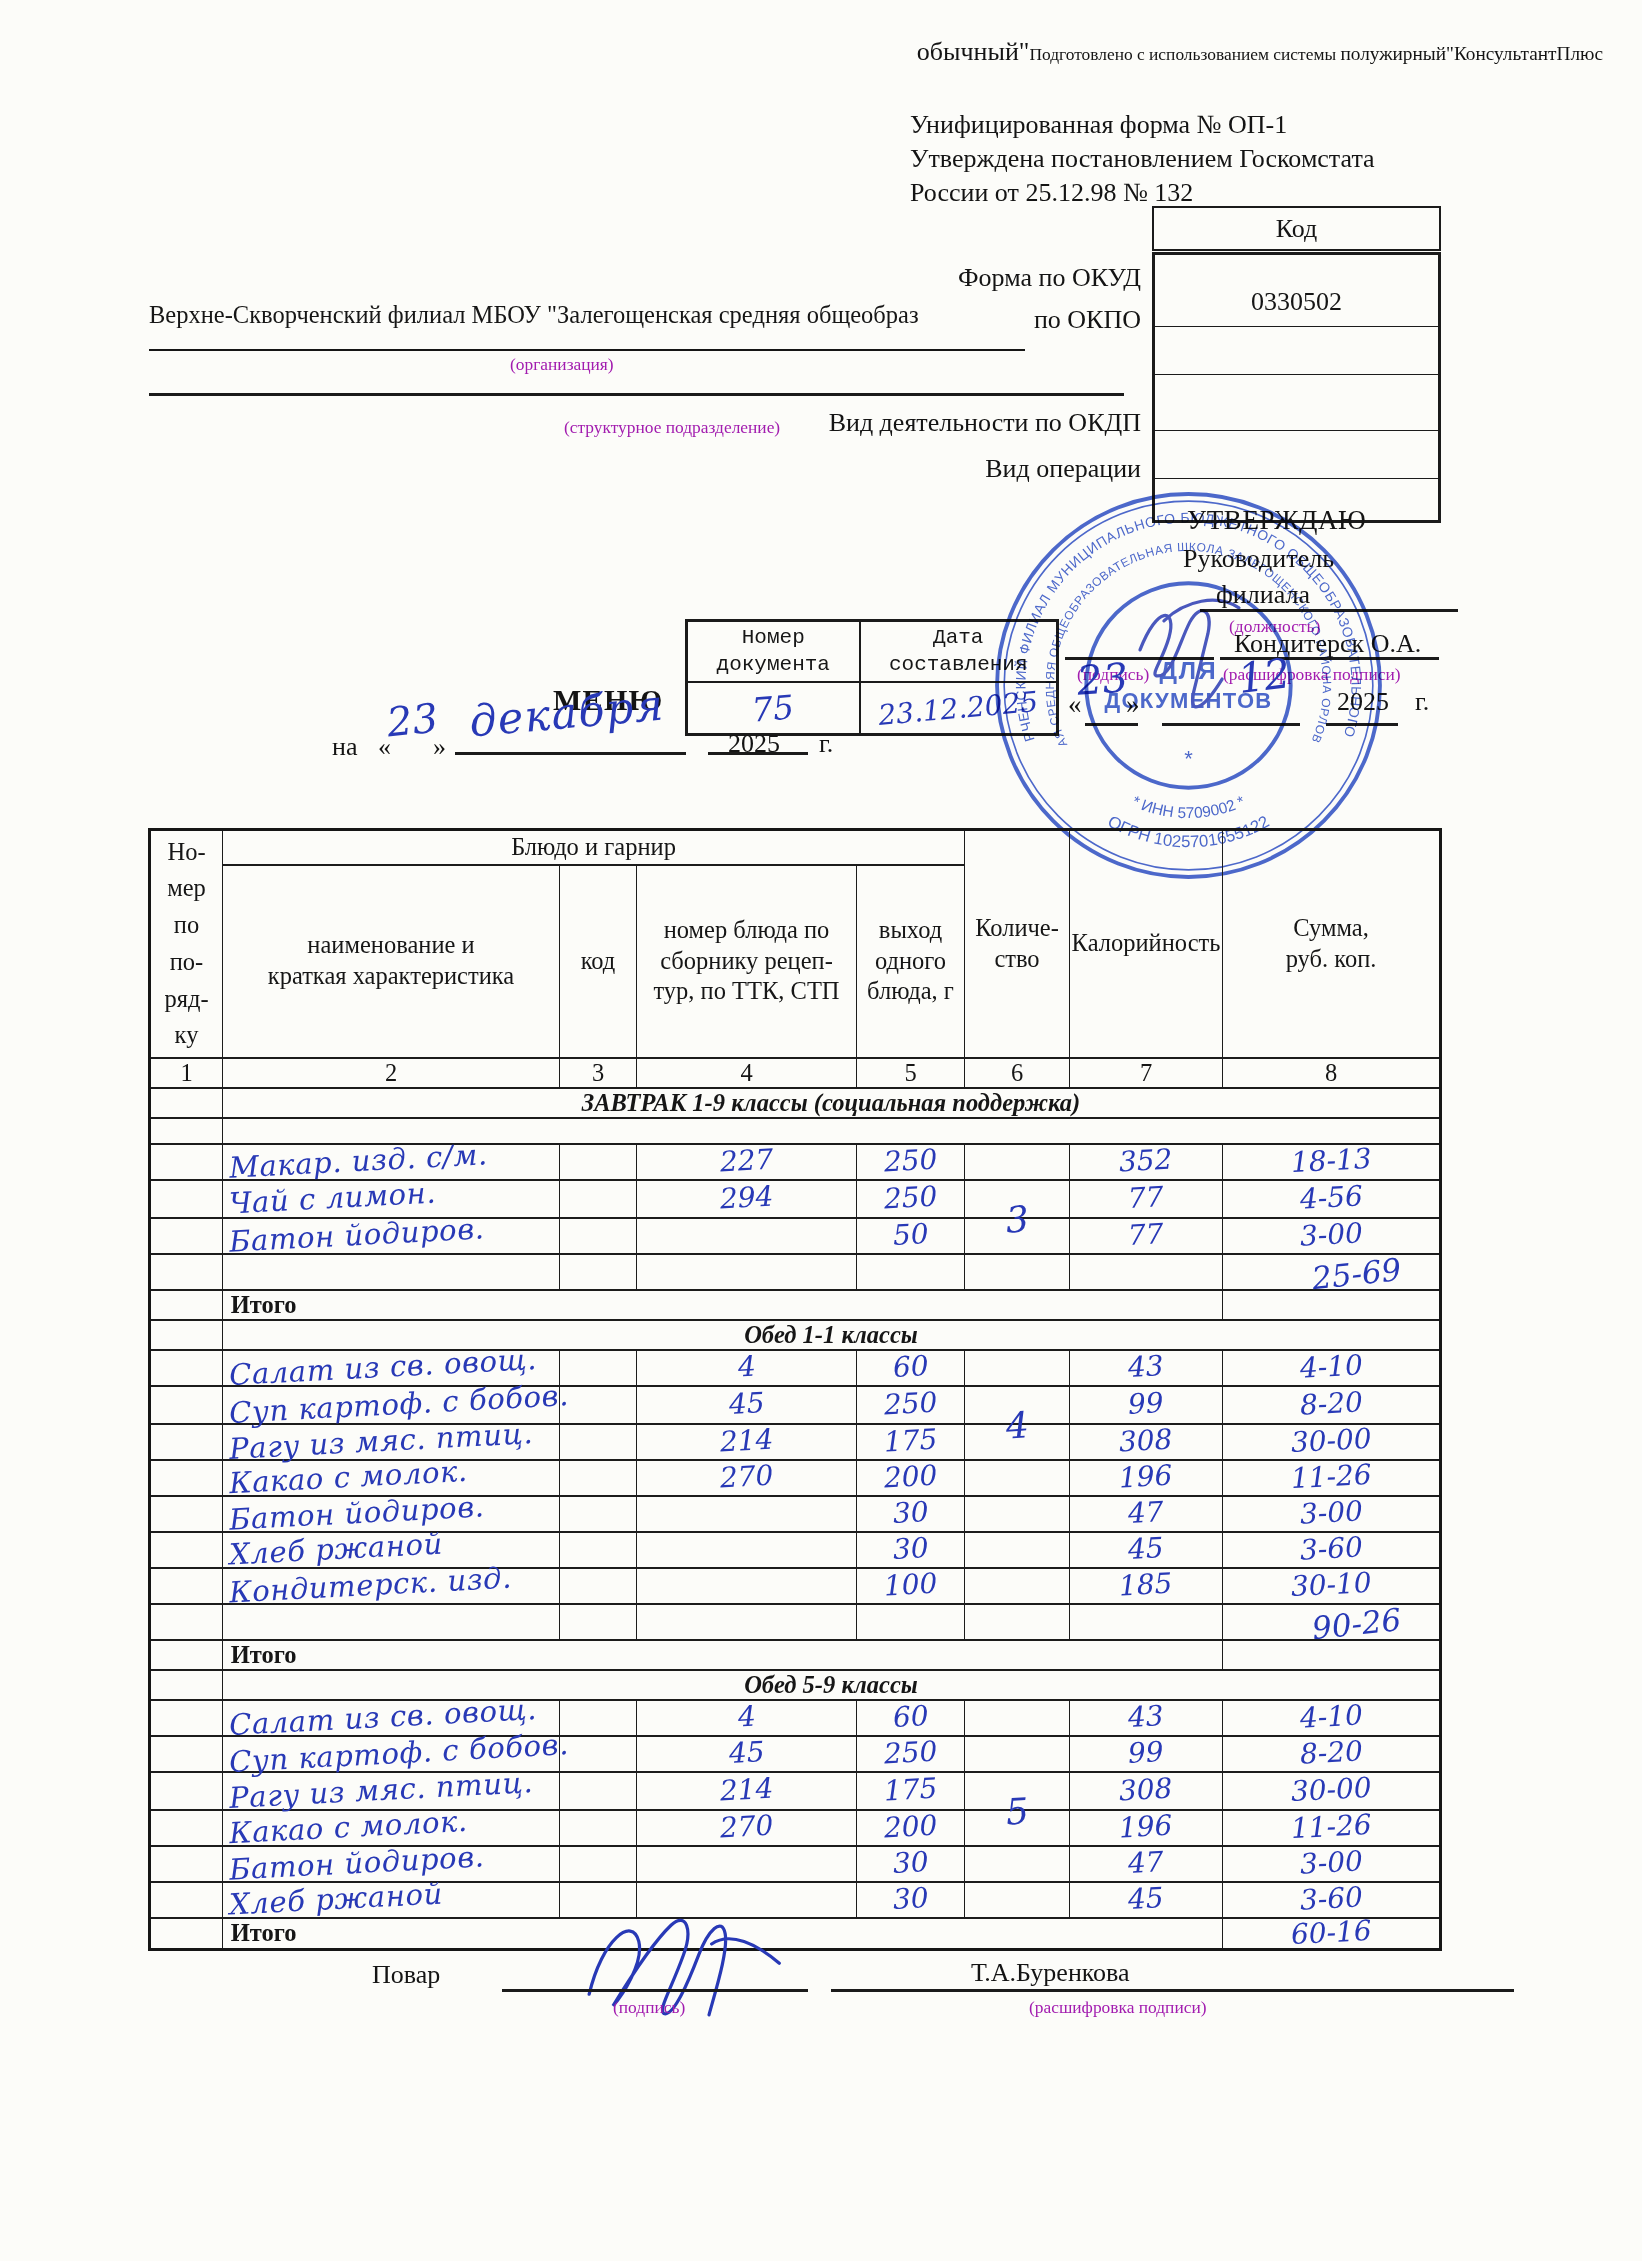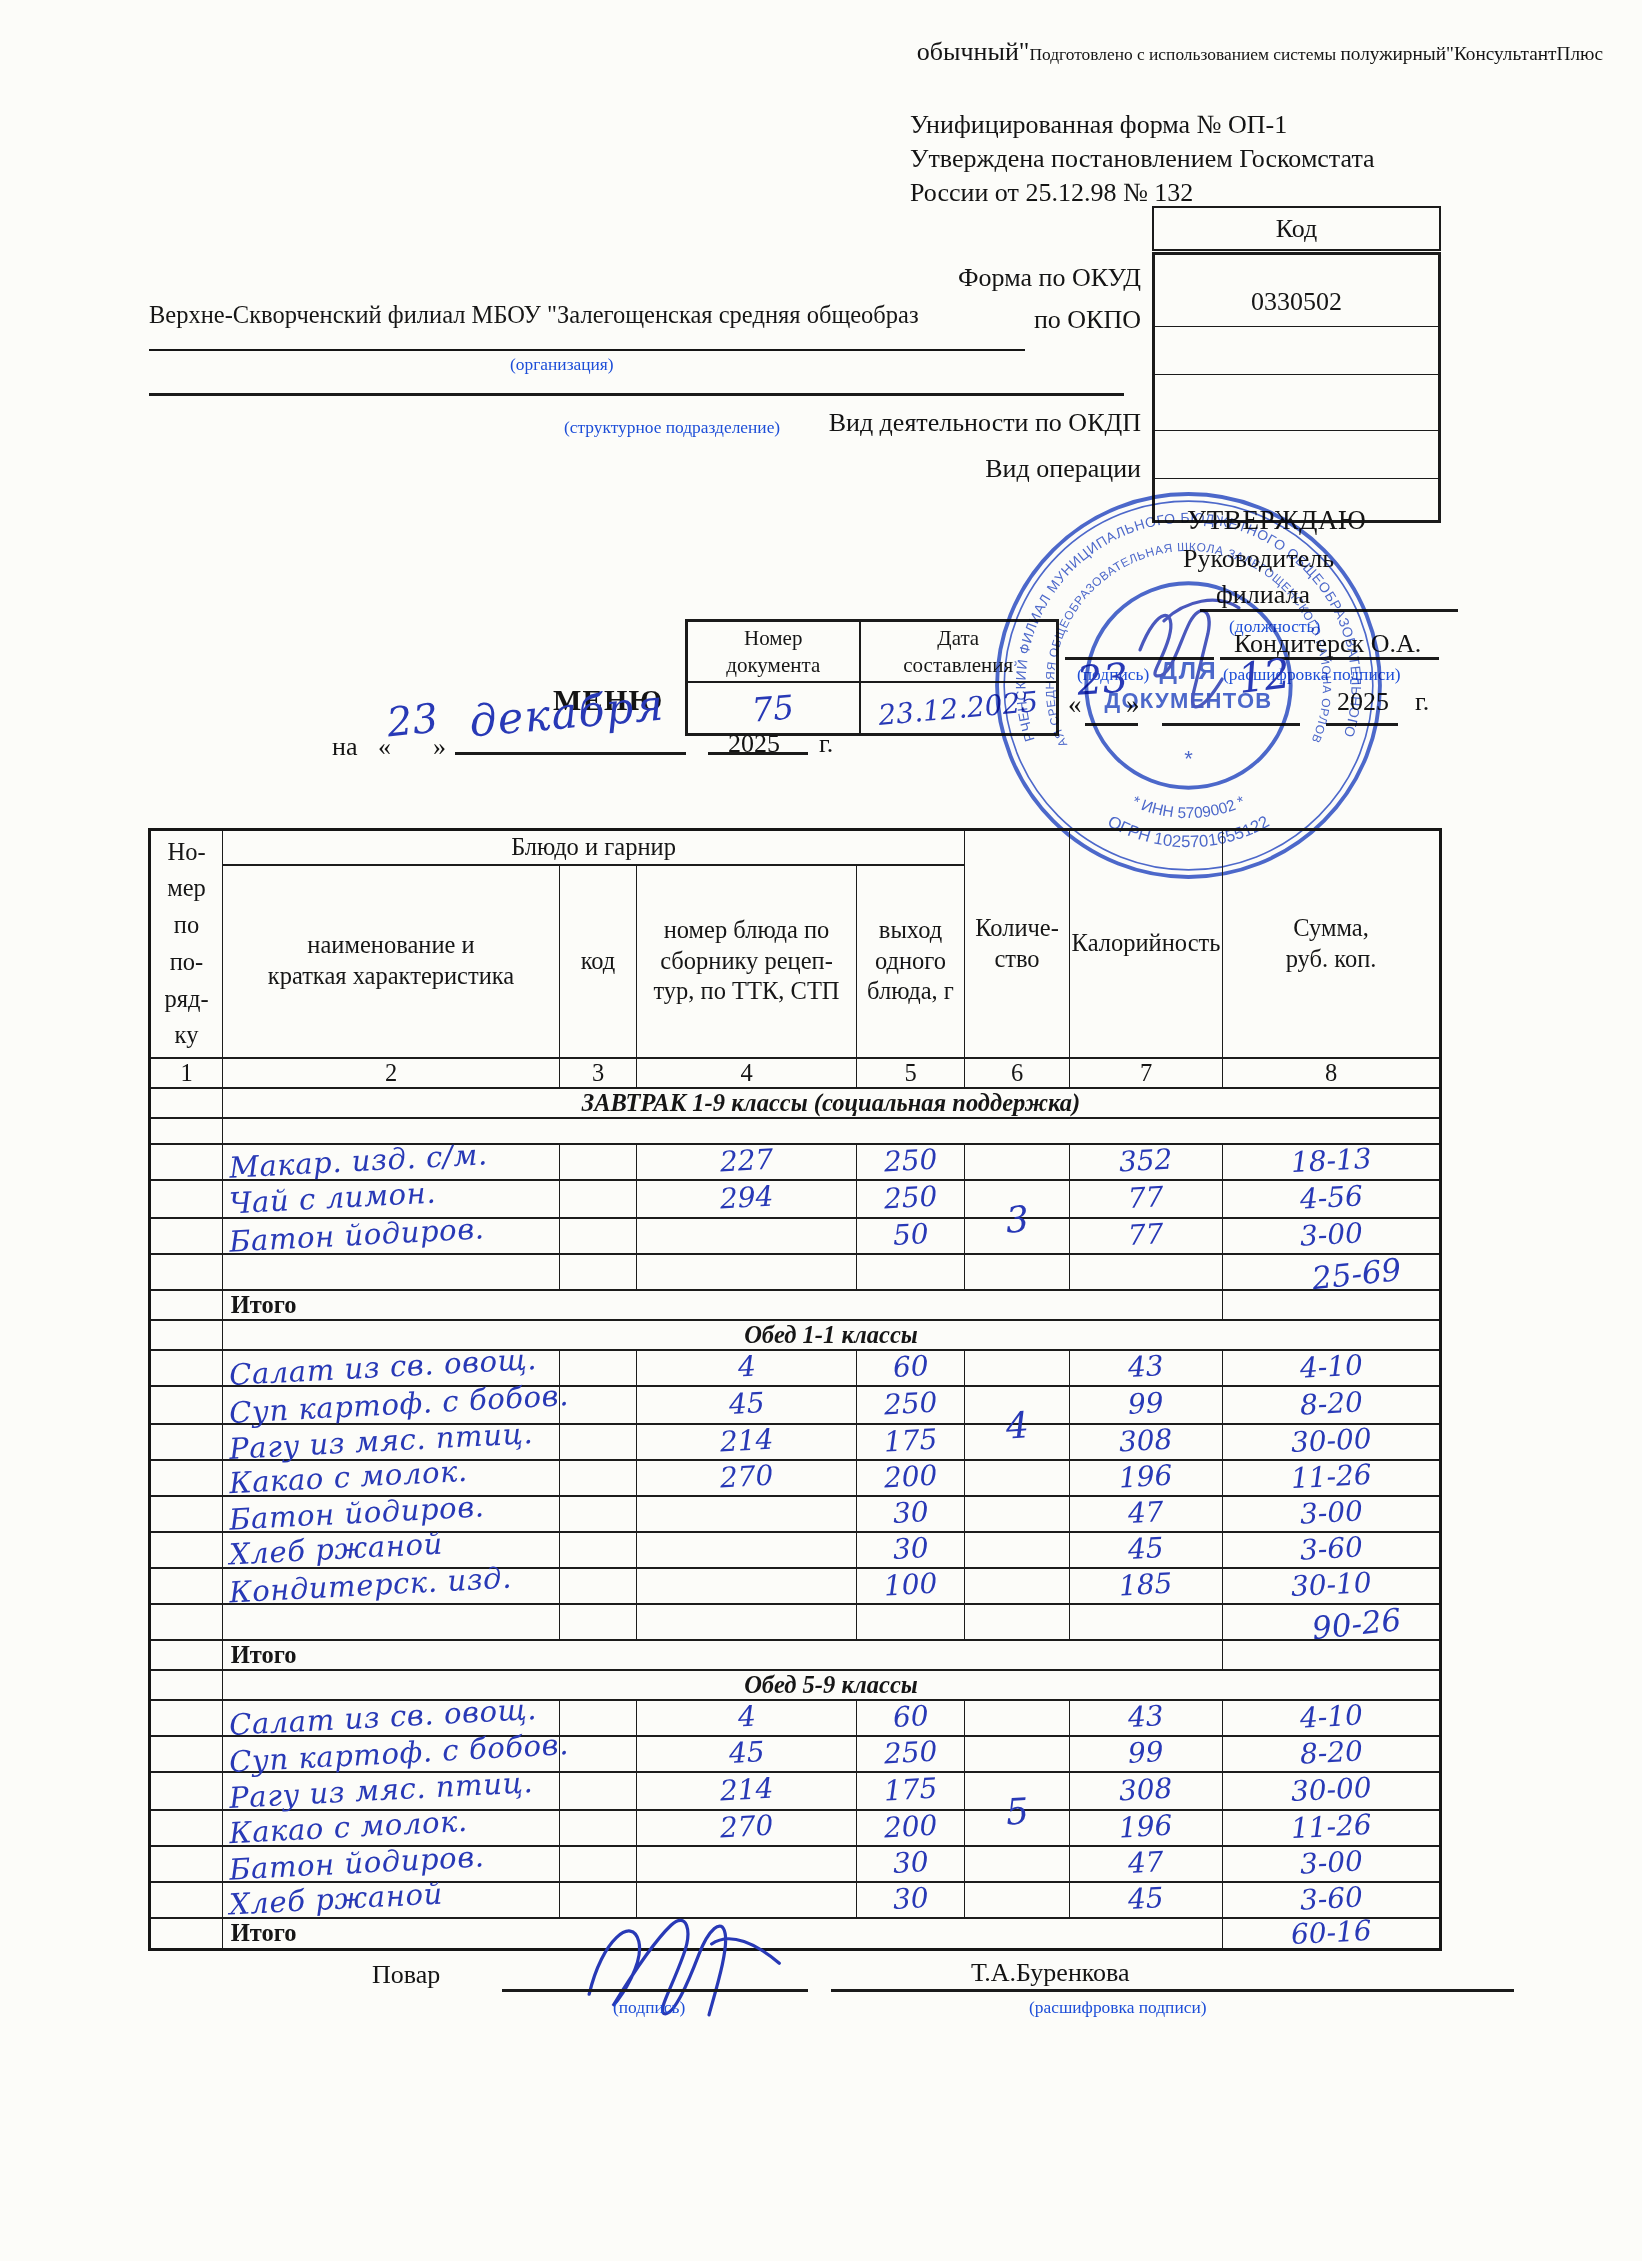--- a/index.html
+++ b/index.html
@@ -1,20 +1,20 @@
 <!DOCTYPE html>
 <html style="font-size:10.3px"><head>
 <meta charset="utf-8">
 <style>
   html,body{margin:0;padding:0;background:#e8e8e8;}
   #page{position:relative;width:1643px;height:2261px;background:#fcfcf9;
         font-family:"Liberation Serif",serif;color:#161616;overflow:hidden;}
   .abs{position:absolute;}
   .hline{position:absolute;background:#1b1b1b;height:2.6px;}
-  .cap{font-size:17.4px;color:#1d4ed8;}
+  .cap{font-size:17.4px;color:#a21caf;}
   .printed{color:#141414;}
   
   .hw{font-family:"DejaVu Serif",serif;font-style:italic;color:#2839b6;}
   .hw-rot{transform:rotate(-4deg);}
   
   #watermark{top:37px;right:40px;text-align:right;white-space:nowrap;}
   #watermark .w1{font-size:26px;}
   #watermark .w2{font-size:17.4px;}
   #watermark .w3{font-size:19.3px;}
   
@@ -42,21 +42,21 @@
   .sec-title{font-weight:bold;font-size:26px;}
   .total-label{font-weight:bold;font-size:24.5px;text-align:left !important;padding-left:7.7px !important;}
   .cell-name{text-align:left !important;padding-left:6.4px !important;}
   .hw-cell{font-size:28px;line-height:1;display:inline-block;transform:rotate(-3deg);white-space:nowrap;}
   .dish{font-size:29px;letter-spacing:0.6px;}
   .qty-straddle{transform:translateY(58%) rotate(-4deg);font-size:36px;}
   .sum-overflow{transform:translate(26px,2.6px) rotate(-6deg);font-size:31px;}
   
   #doc-table{position:absolute;left:685px;top:619px;border-collapse:collapse;table-layout:fixed;border:3.2px solid #1b1b1b;}
   #doc-table td{border:2.6px solid #1b1b1b;text-align:center;vertical-align:middle;}
-  #doc-table .dhdr{height:57px;font-size:21px;line-height:1.25;white-space:pre-line;}
+  #doc-table .dhdr{height:57px;font-size:21px;line-height:1.25;white-space:pre-line;font-family:Liberation Mono, monospace;}
   #doc-table .dval{height:48px;}
   
   #stamp{left:988px;top:485px;width:401px;height:401px;opacity:.84;mix-blend-mode:multiply;}
 </style>
 </head>
 <body>
 
 <div id="page">
 
   <div id="watermark" class="abs printed">

